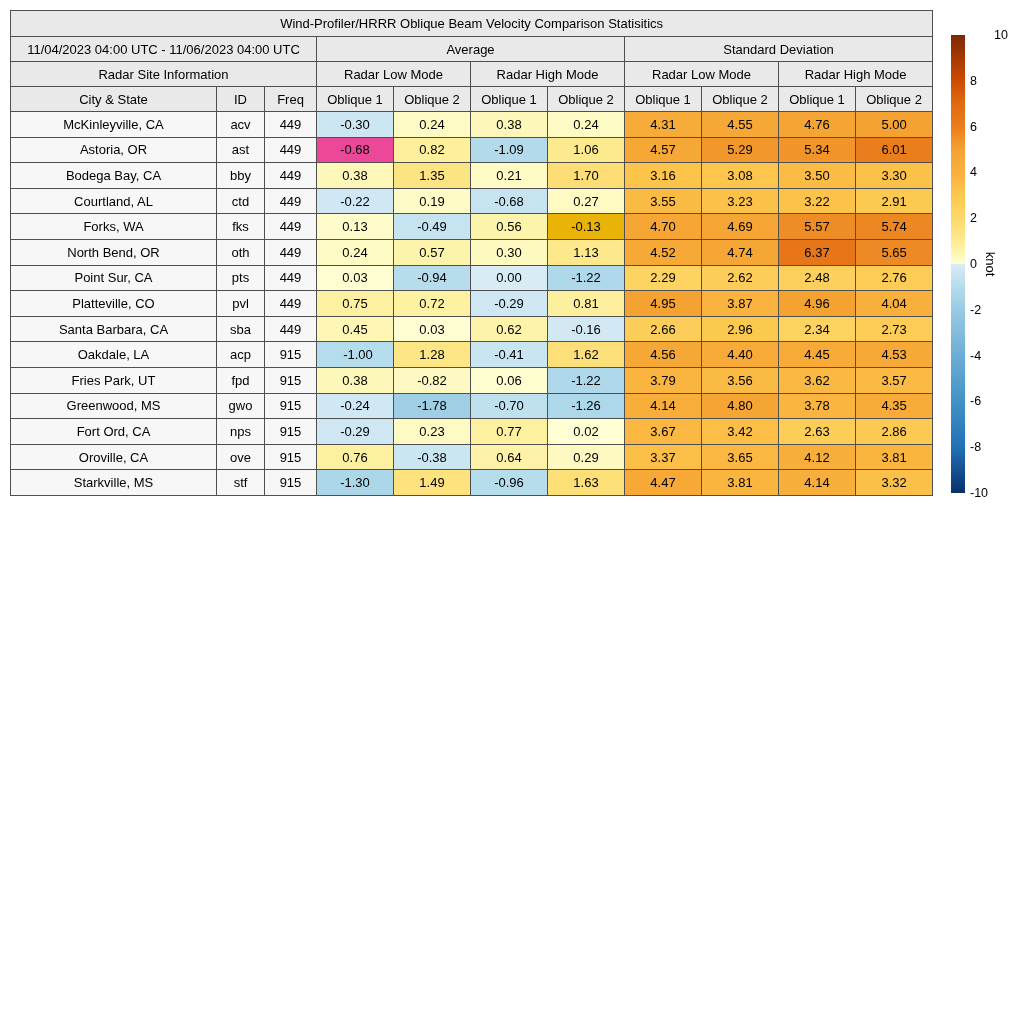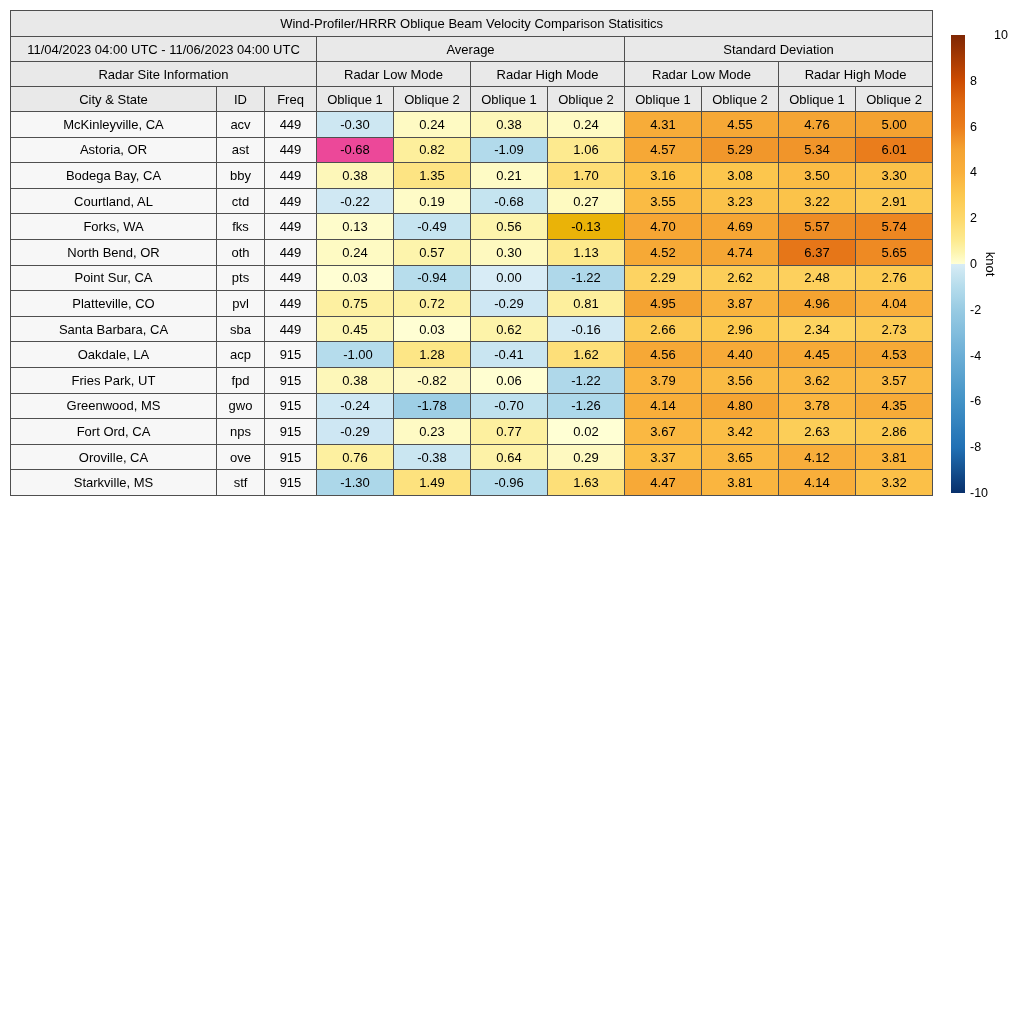--- a/index.html
+++ b/index.html
@@ -116,21 +116,21 @@
       <td style="background: rgb(251, 188, 69);">3.50</td>
       <td style="background: rgb(251, 193, 73);">3.30</td>
     </tr>
         <tr class="row-data">
       <td class="site-bg city-sep">Courtland, AL</td>
       <td class="site-bg">ctd</td>
       <td class="site-bg">449</td>
       <td style="background: rgb(208, 232, 243);">-0.22</td>
       <td style="background: rgb(254, 251, 199);">0.19</td>
       <td style="background: rgb(197, 228, 240);">-0.68</td>
-      <td style="background: rgb(254, 250, 193);">0.27</td>
+      <td style="background: rgb(254, 250, 193); border-radius: 8px;">0.27</td>
       <td style="background: rgb(250, 187, 68);">3.55</td>
       <td style="background: rgb(251, 194, 74);">3.23</td>
       <td style="background: rgb(251, 195, 74);">3.22</td>
       <td style="background: rgb(252, 201, 81);">2.91</td>
     </tr>
         <tr class="row-data">
       <td class="site-bg city-sep">Forks, WA</td>
       <td class="site-bg">fks</td>
       <td class="site-bg">449</td>
       <td style="background: rgb(254, 252, 203);">0.13</td>

